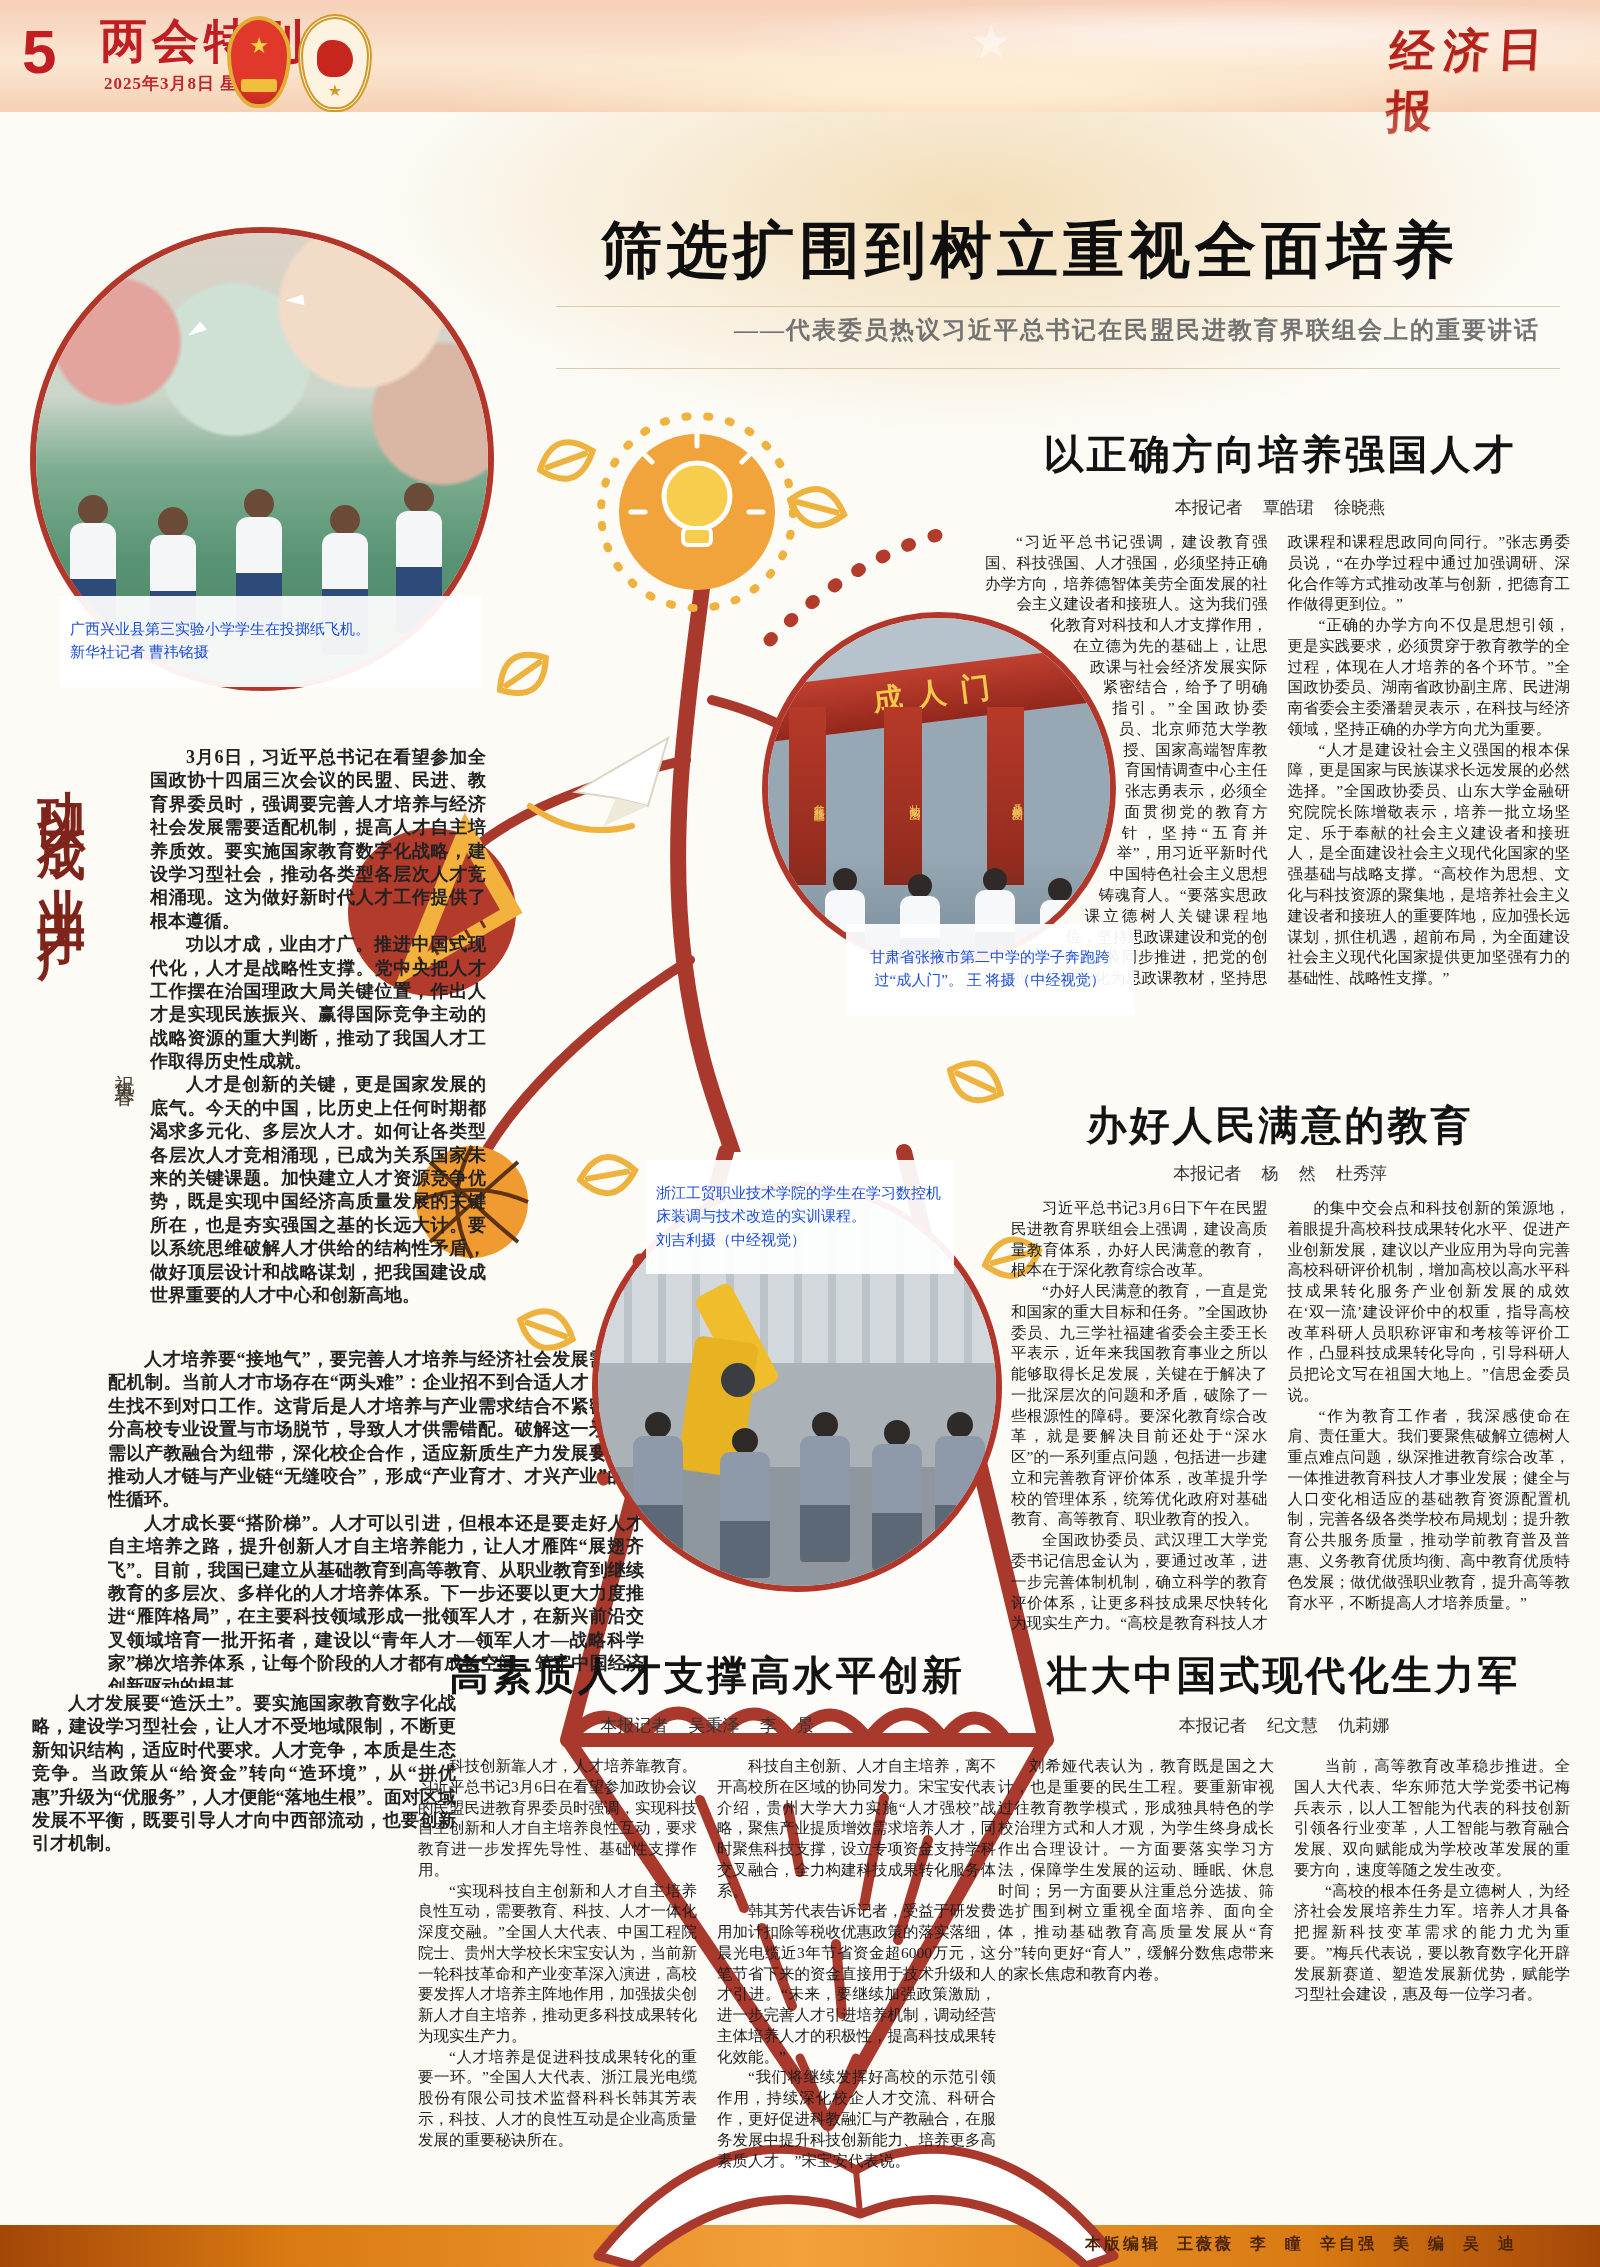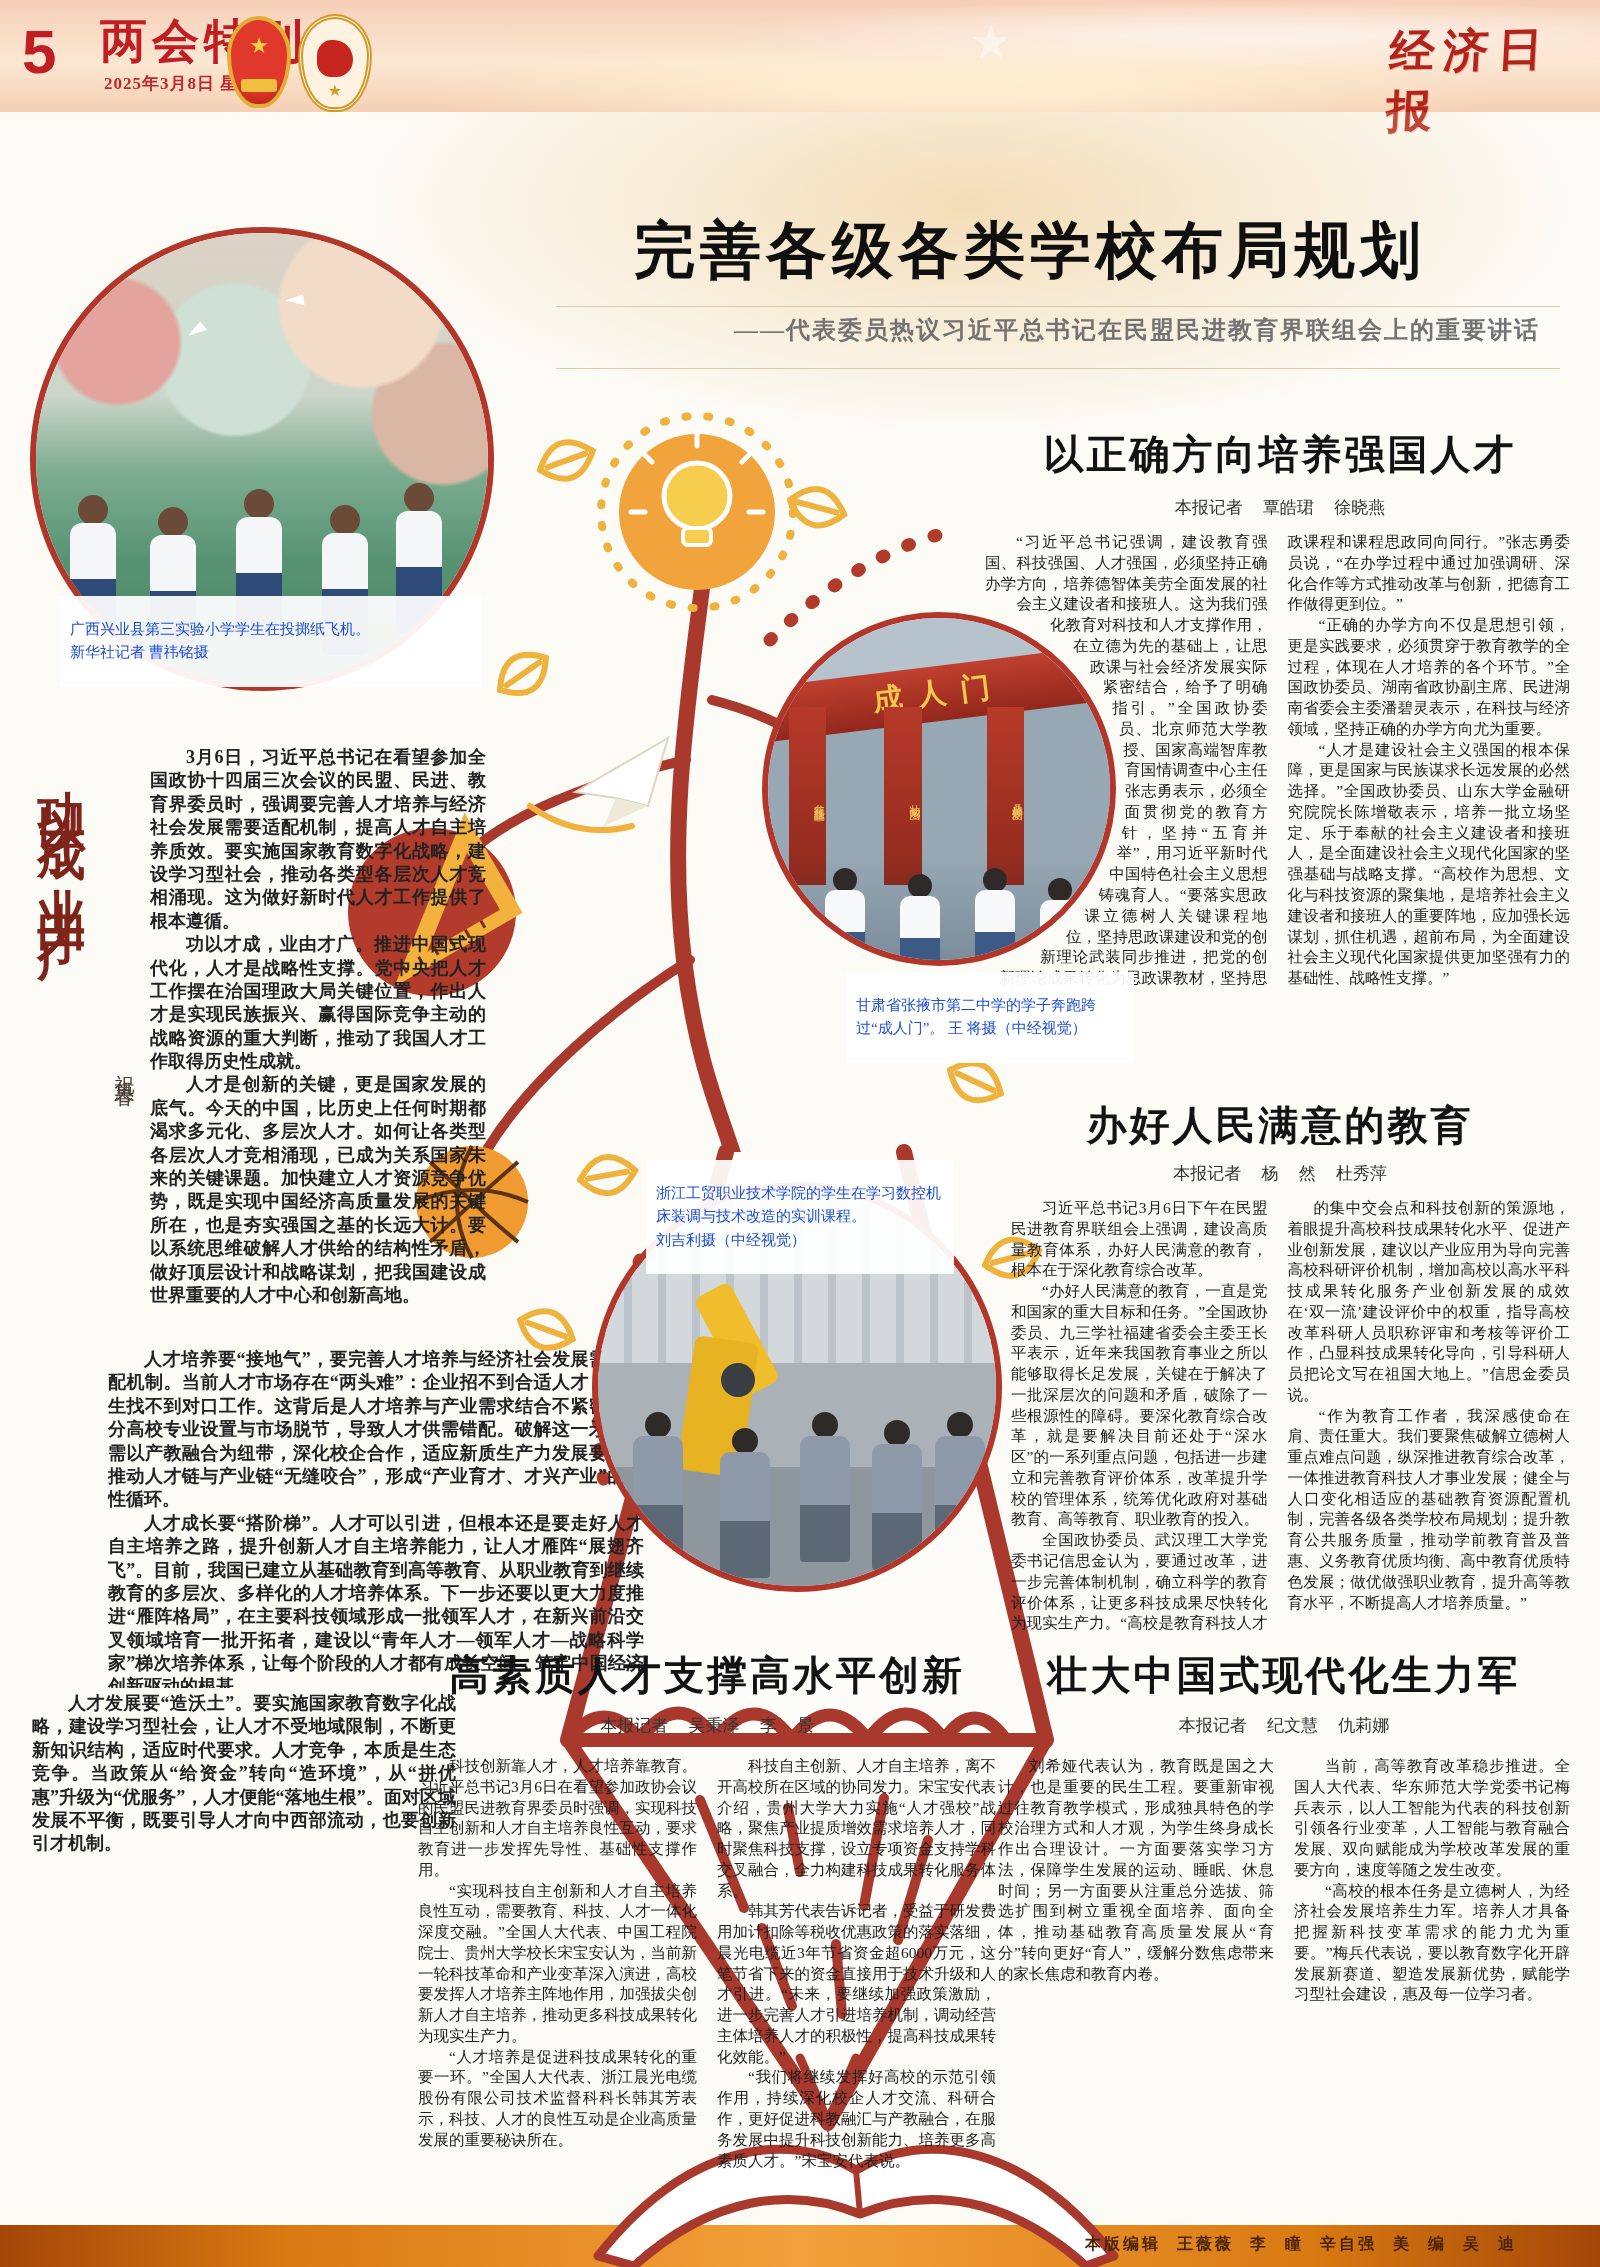--- a/index.html
+++ b/index.html
@@ -112,21 +112,21 @@
   <div class="abs page-num">5</div>
   <div class="abs edition">两会特刊</div>
   <div class="abs edition-date">2025年3月8日  星期六</div>
   <div class="abs emblem emblem-nat"></div>
   <div class="abs emblem emblem-cppcc"></div>
   <div class="abs header-star"></div>
   <div class="abs masthead">经济日报</div>
 </div>
 
 <div class="abs headline-glow"></div>
-<div class="abs lead-headline">完善各级各类学校布局规划</div>
+<div class="abs lead-headline">筛选扩围到树立重视全面培养</div>
 <div class="abs rule" style="left:556px;top:306px;width:1004px;"></div>
 <div class="abs lead-sub">——代表委员热议习近平总书记在民盟民进教育界联组会上的重要讲话</div>
 <div class="abs rule" style="left:556px;top:368px;width:1004px;"></div>
 
 <svg class="abs deco" viewBox="0 0 1600 2267">
   <path class="branch" d="M702,588 C688,700 668,830 684,960 C698,1072 724,1120 738,1170"></path>
   <path class="branch thin" d="M686,760 C600,780 520,808 470,852"></path>
   <path class="branch thin" d="M690,960 C610,1010 530,1080 488,1148"></path>
   <path class="branch thin" d="M712,700 C790,720 850,760 882,820"></path>
   <path class="branch" d="M738,1170 C752,1218 760,1262 764,1310"></path>
@@ -204,21 +204,21 @@
     </div>
   <div class="pillar" style="left:6%;">龙行龘龘</div>
   <div class="pillar" style="left:34%;">壮哉宏图</div>
   <div class="pillar" style="left:64%;">桑梓新图</div>
   <div class="crowd"></div>
   <span class="stu" style="left:16%;"></span>
   <span class="stu" style="left:38%;bottom:-6px;"></span>
   <span class="stu" style="left:60%;"></span>
   <span class="stu" style="left:79%;bottom:-10px;"></span>
 </div>
-<div class="abs caption" style="left:846px;top:972px;width:268px;">
+<div class="abs caption" style="left:846px;top:924px;width:268px;text-align:center;">
   <span>甘肃省张掖市第二中学的学子奔跑跨过“成人门”。</span>
   <span class="credit">王 将摄（中经视觉）</span>
 </div>
 
 <div class="abs photo p3">
   <div class="robot-arm"></div>
   <div class="robot-base"></div>
   <div class="robot-joint"></div>
   <span class="tech" style="left:8%;"></span>
   <span class="tech" style="left:30%;bottom:2%;"></span>

